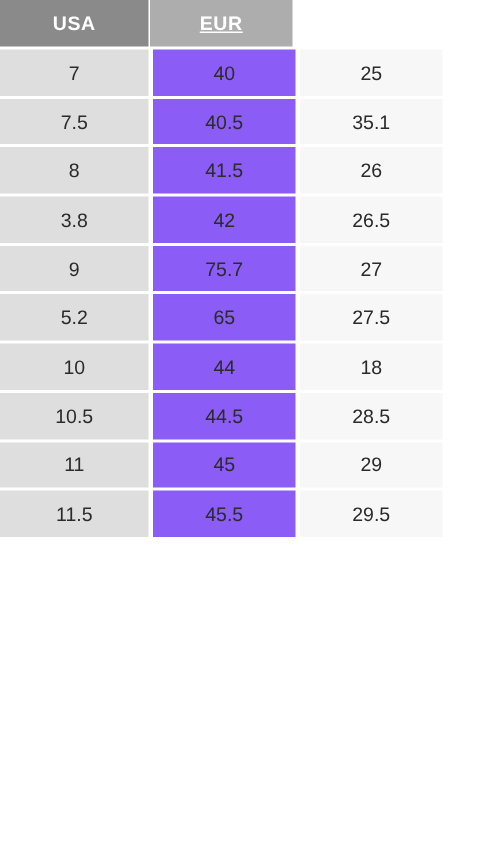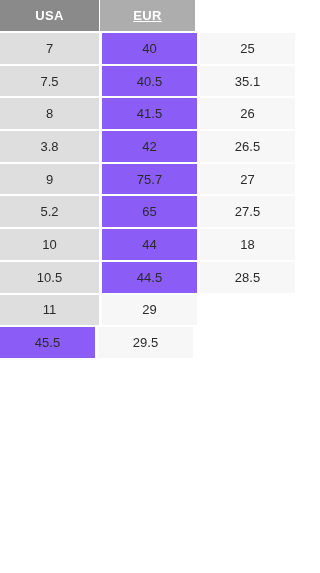--- a/index.html
+++ b/index.html
@@ -142,23 +142,25 @@
     </div>
 
     <div class="chart-row">
       <div class="body-cell col-usa">10.5</div>
       <div class="body-cell col-eur">44.5</div>
       <div class="body-cell col-cms">28.5</div>
     </div>
 
     <div class="chart-row">
       <div class="body-cell col-usa">11</div>
+      <div class="body-cell col-eur">45</div>
       <div class="body-cell col-cms">29</div>
     </div>
 
     <div class="chart-row">
+      <div class="body-cell col-usa">11.5</div>
       <div class="body-cell col-eur">45.5</div>
       <div class="body-cell col-cms">29.5</div>
     </div>
 
 
   </div>
 </div>
 
 </body></html>

